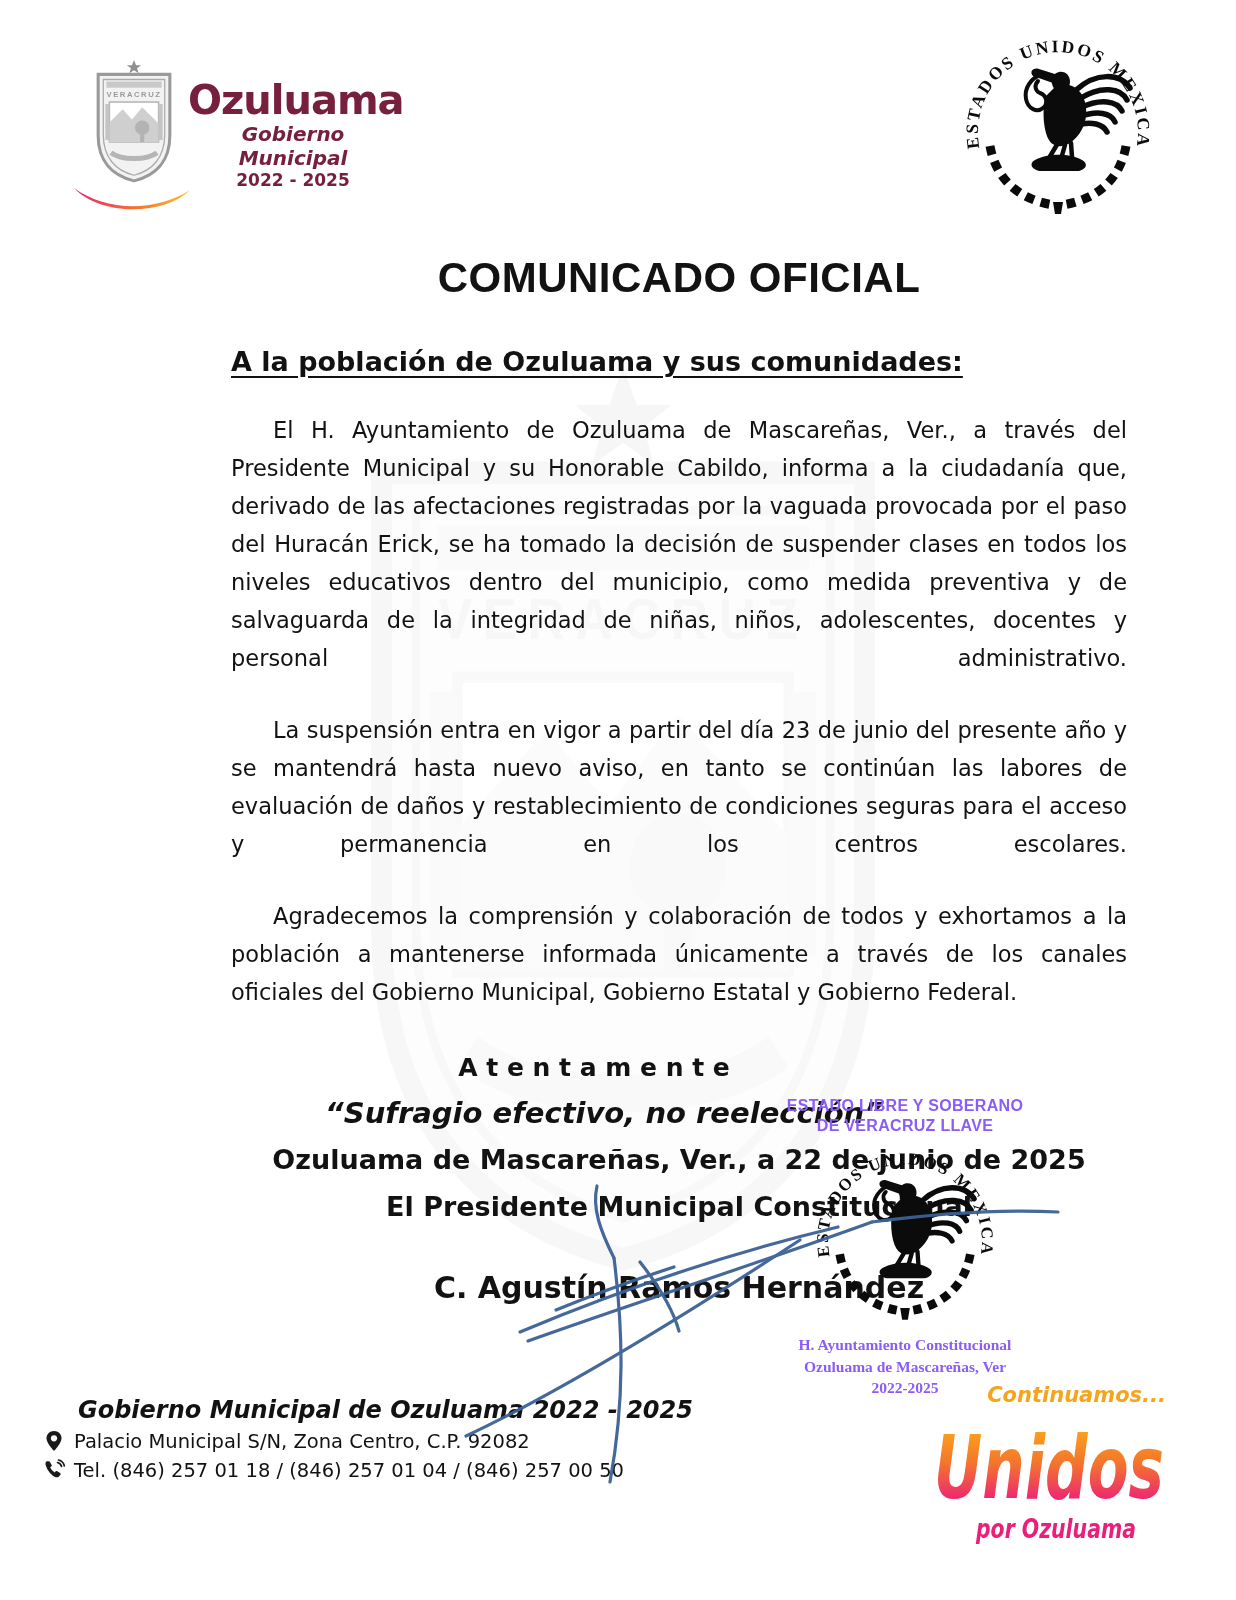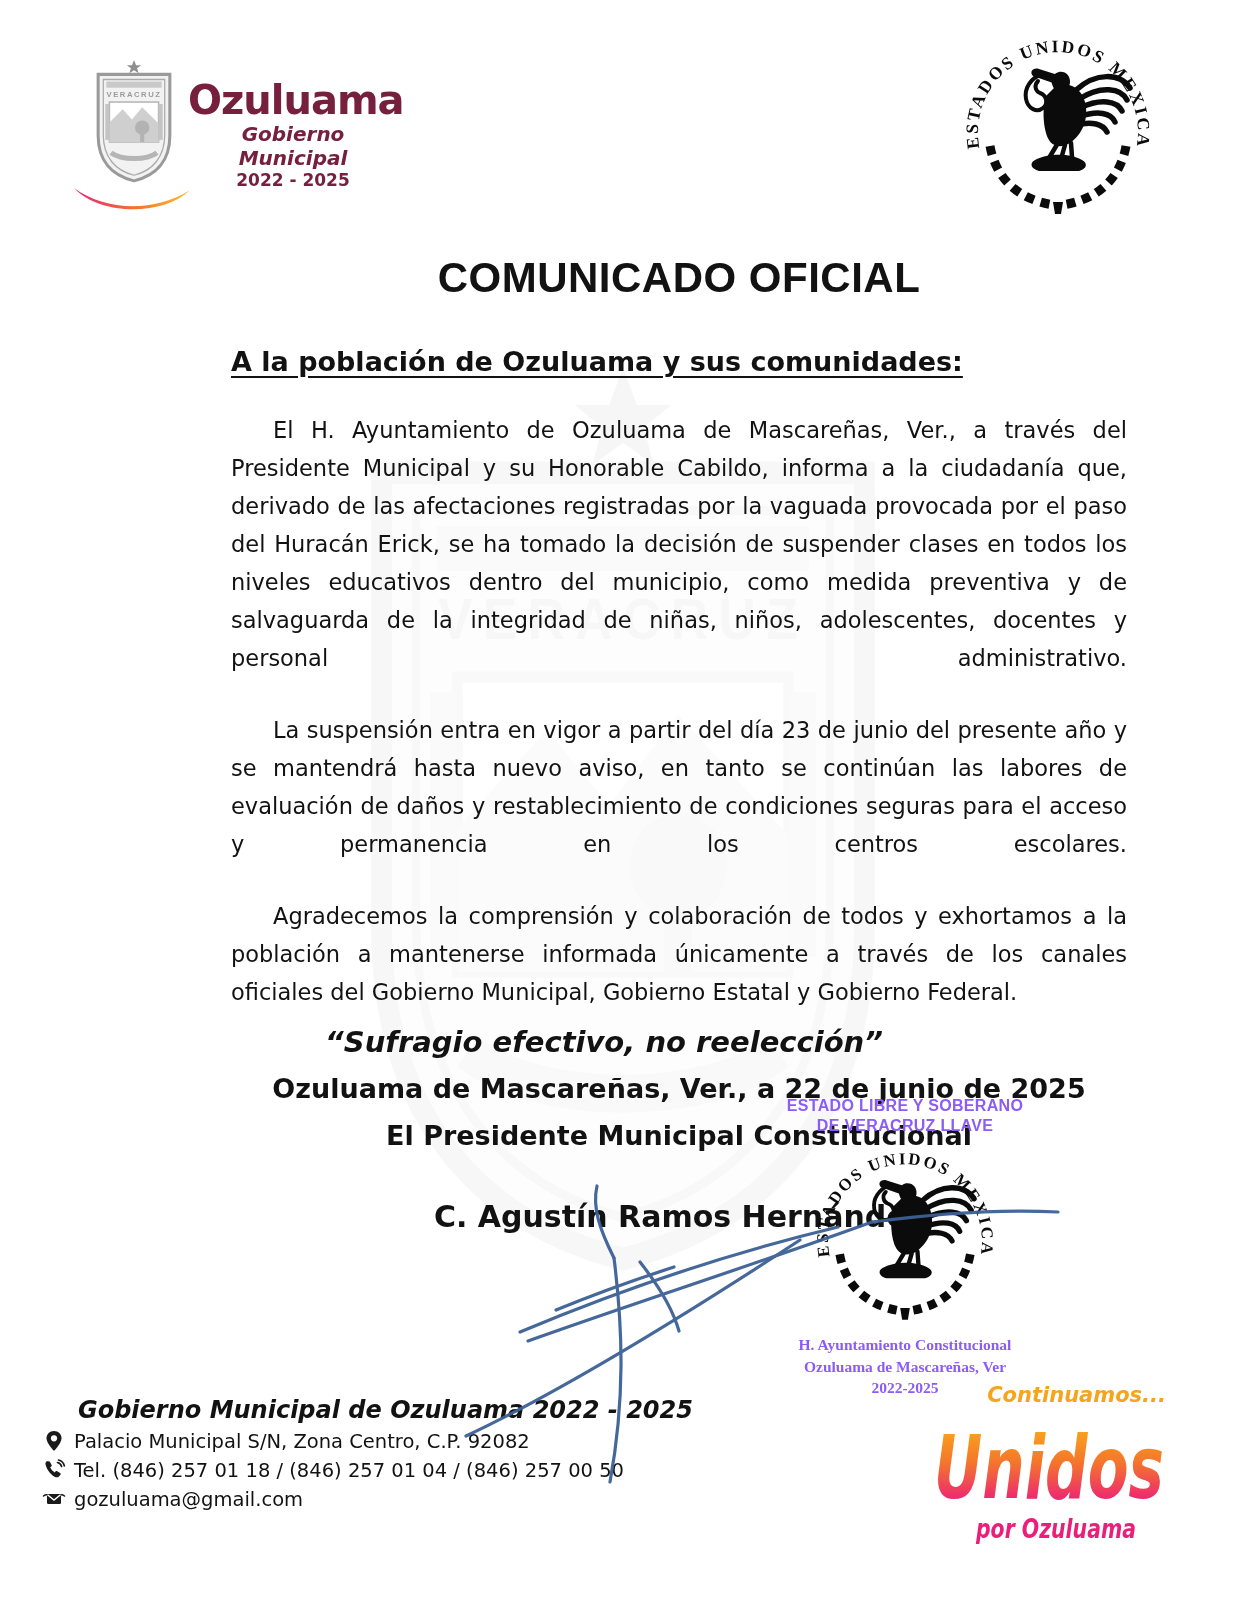--- a/index.html
+++ b/index.html
@@ -147,20 +147,21 @@
   </svg>
 
   <div class="main">
     <div class="doc-title">COMUNICADO OFICIAL</div>
     <div class="salutation">A la población de Ozuluama y sus comunidades:</div>
 
     <p class="para stretch">El H. Ayuntamiento de Ozuluama de Mascareñas, Ver., a través del Presidente Municipal y su Honorable Cabildo, informa a la ciudadanía que, derivado de las afectaciones registradas por la vaguada provocada por el paso del Huracán Erick, se ha tomado la decisión de suspender clases en todos los niveles educativos dentro del municipio, como medida preventiva y de salvaguarda de la integridad de niñas, niños, adolescentes, docentes y personal administrativo.</p>
     <p class="para stretch">La suspensión entra en vigor a partir del día 23 de junio del presente año y se mantendrá hasta nuevo aviso, en tanto se continúan las labores de evaluación de daños y restablecimiento de condiciones seguras para el acceso y permanencia en los centros escolares.</p>
     <p class="para">Agradecemos la comprensión y colaboración de todos y exhortamos a la población a mantenerse informada únicamente a través de los canales oficiales del Gobierno Municipal, Gobierno Estatal y Gobierno Federal.</p>
 
+    <div class="atentamente">A t e n t a m e n t e</div>
     <div class="motto">“Sufragio efectivo, no reelección”</div>
     <div class="dateline">Ozuluama de Mascareñas, Ver., a 22 de junio de 2025</div>
     <div class="role">El Presidente Municipal Constitucional</div>
     <div class="signer">C. Agustín Ramos Hernández</div>
   </div>
 
   <div class="stamp">
     <div class="stamp-top">
       <div>ESTADO LIBRE Y SOBERANO</div>
       <div>DE VERACRUZ LLAVE</div>
@@ -200,28 +201,20 @@
     </div>
 
     <div class="footer-row">
       <svg class="footer-icon" viewBox="0 0 24 24">
         <path d="M 5 3 C 3.8 3.8 3.2 5.2 3.6 6.8 C 4.6 11 8 16.2 12.6 18.8 C 14.2 19.7 16 19.5 17 18.4 L 18.4 16.8 C 18.9 16.2 18.8 15.3 18.1 14.9 L 15.2 13.2 C 14.6 12.9 13.9 13 13.5 13.5 L 12.7 14.4 C 10.7 13.3 9 11.3 8.2 9.3 L 9.2 8.6 C 9.7 8.2 9.9 7.5 9.6 6.9 L 8 4 C 7.6 3.2 6.7 3 6 3.4 Z" fill="#1a1a1a"></path>
         <path d="M 15.5 4.5 C 17.5 5 19 6.5 19.6 8.4 M 16.5 2 C 19.5 2.7 21.6 4.8 22.3 7.8" stroke="#1a1a1a" stroke-width="1.7" fill="none" stroke-linecap="round"></path>
       </svg>
       <span class="footer-text">Tel. (846) 257 01 18 / (846) 257 01 04 / (846) 257 00 50</span>
     </div>
 
-    <div class="footer-row">
-      <svg class="footer-icon" viewBox="0 0 24 24">
-        <path d="M 1.5 9 C 3 7.8 5 7.4 6.5 8.2 M 22.5 9 C 21 7.8 19 7.4 17.5 8.2" stroke="#1a1a1a" stroke-width="1.6" fill="none" stroke-linecap="round"></path>
-        <rect x="5" y="7" width="14" height="10" rx="1.2" fill="#1a1a1a"></rect>
-        <path d="M 5.5 7.8 L 12 13 L 18.5 7.8" stroke="#ffffff" stroke-width="1.4" fill="none"></path>
-      </svg>
-      <span class="footer-text">gozuluama@gmail.com</span>
-    </div>
   </div>
 
   <svg class="campaign" viewBox="0 0 244 178">
     <text x="238" y="22" text-anchor="end" font-family="DejaVu Sans, sans-serif" font-size="21" font-weight="bold" font-style="italic" fill="#f7a41d">Continuamos...</text>
     <text x="6" y="118" font-family="DejaVu Sans, sans-serif" font-size="88" font-weight="bold" font-style="italic" fill="url(#gradUnidos)" textLength="230" lengthAdjust="spacingAndGlyphs">Unidos</text>
     <text x="128" y="158" text-anchor="middle" font-family="DejaVu Sans, sans-serif" font-size="26" font-weight="bold" font-style="italic" fill="#ec1e79" textLength="160" lengthAdjust="spacingAndGlyphs">por Ozuluama</text>
   </svg>
 
 </div>
 

